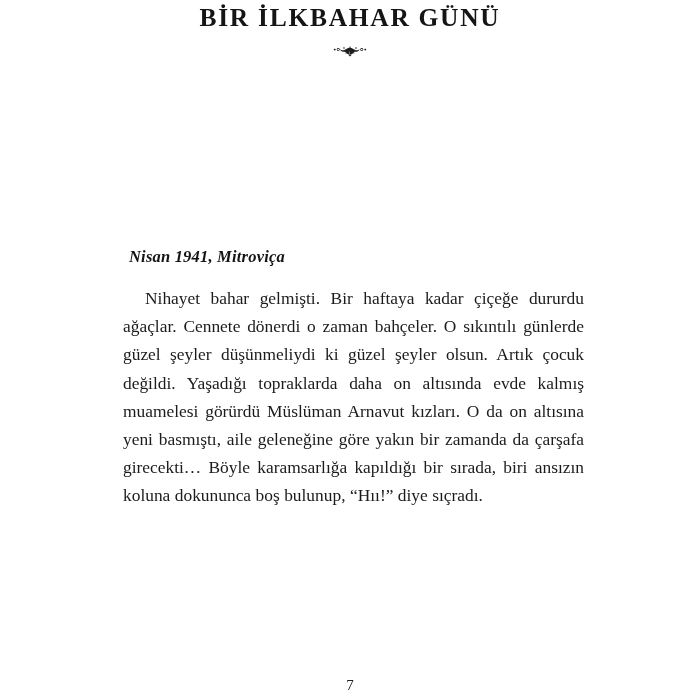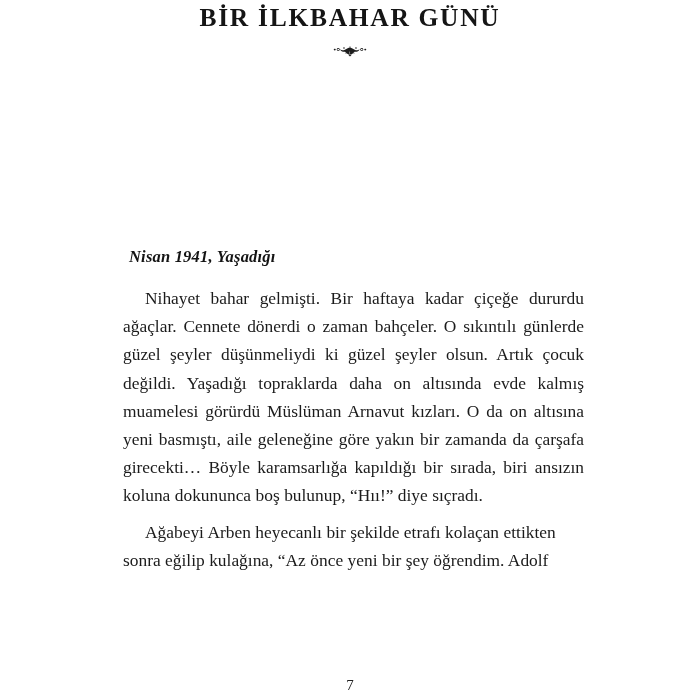--- a/index.html
+++ b/index.html
@@ -103,21 +103,20 @@
         <path d="M76.5 11.3c-1.1 0-2 .8-2 1.8s.9 1.8 2 1.8 2-.8 2-1.8-.9-1.8-2-1.8z"></path>
         <path d="M34 8.5c-.9 0-1.7.7-1.7 1.5s.8 1.5 1.7 1.5 1.7-.7 1.7-1.5-.8-1.5-1.7-1.5z"></path>
         <path d="M58 8.5c-.9 0-1.7.7-1.7 1.5s.8 1.5 1.7 1.5 1.7-.7 1.7-1.5-.8-1.5-1.7-1.5z"></path>
         <path d="M46 6.8c-.8 0-1.5.6-1.5 1.4s.7 1.4 1.5 1.4 1.5-.6 1.5-1.4-.7-1.4-1.5-1.4z"></path>
         <path d="M42.3 23.2c.9 1.6 2.2 2.9 3.7 3.8 1.5-.9 2.8-2.2 3.7-3.8-1.2.5-2.4.8-3.7.8s-2.5-.3-3.7-.8z"></path>
       </g>
     </svg>
   </div>
 
   <div class="textblock">
-    <div class="dateline">Nisan 1941, Yaşadığı</div>
+    <div class="dateline">Nisan 1941, Mitroviça</div>
 
     <p class="body">Nihayet bahar gelmişti. Bir haftaya kadar çiçeğe dururdu ağaçlar. Cennete dönerdi o zaman bahçeler. O sıkıntılı günlerde güzel şeyler düşünmeliydi ki güzel şeyler olsun. Artık çocuk değildi. Yaşadığı topraklarda daha on altısında evde kalmış muamelesi görürdü Müslüman Arnavut kızları. O da on altısına yeni basmıştı, aile geleneğine göre yakın bir zamanda da çarşafa girecekti… Böyle karamsarlığa kapıldığı bir sırada, biri ansızın koluna dokununca boş bulunup, “Hıı!” diye sıçradı.</p>
-    <p class="body last">Ağabeyi Arben heyecanlı bir şekilde etrafı kolaçan ettikten sonra eğilip kulağına, “Az önce yeni bir şey öğrendim. Adolf</p>
   </div>
 
   <div class="folio">7</div>
 
 </div>
 
 </body></html>

